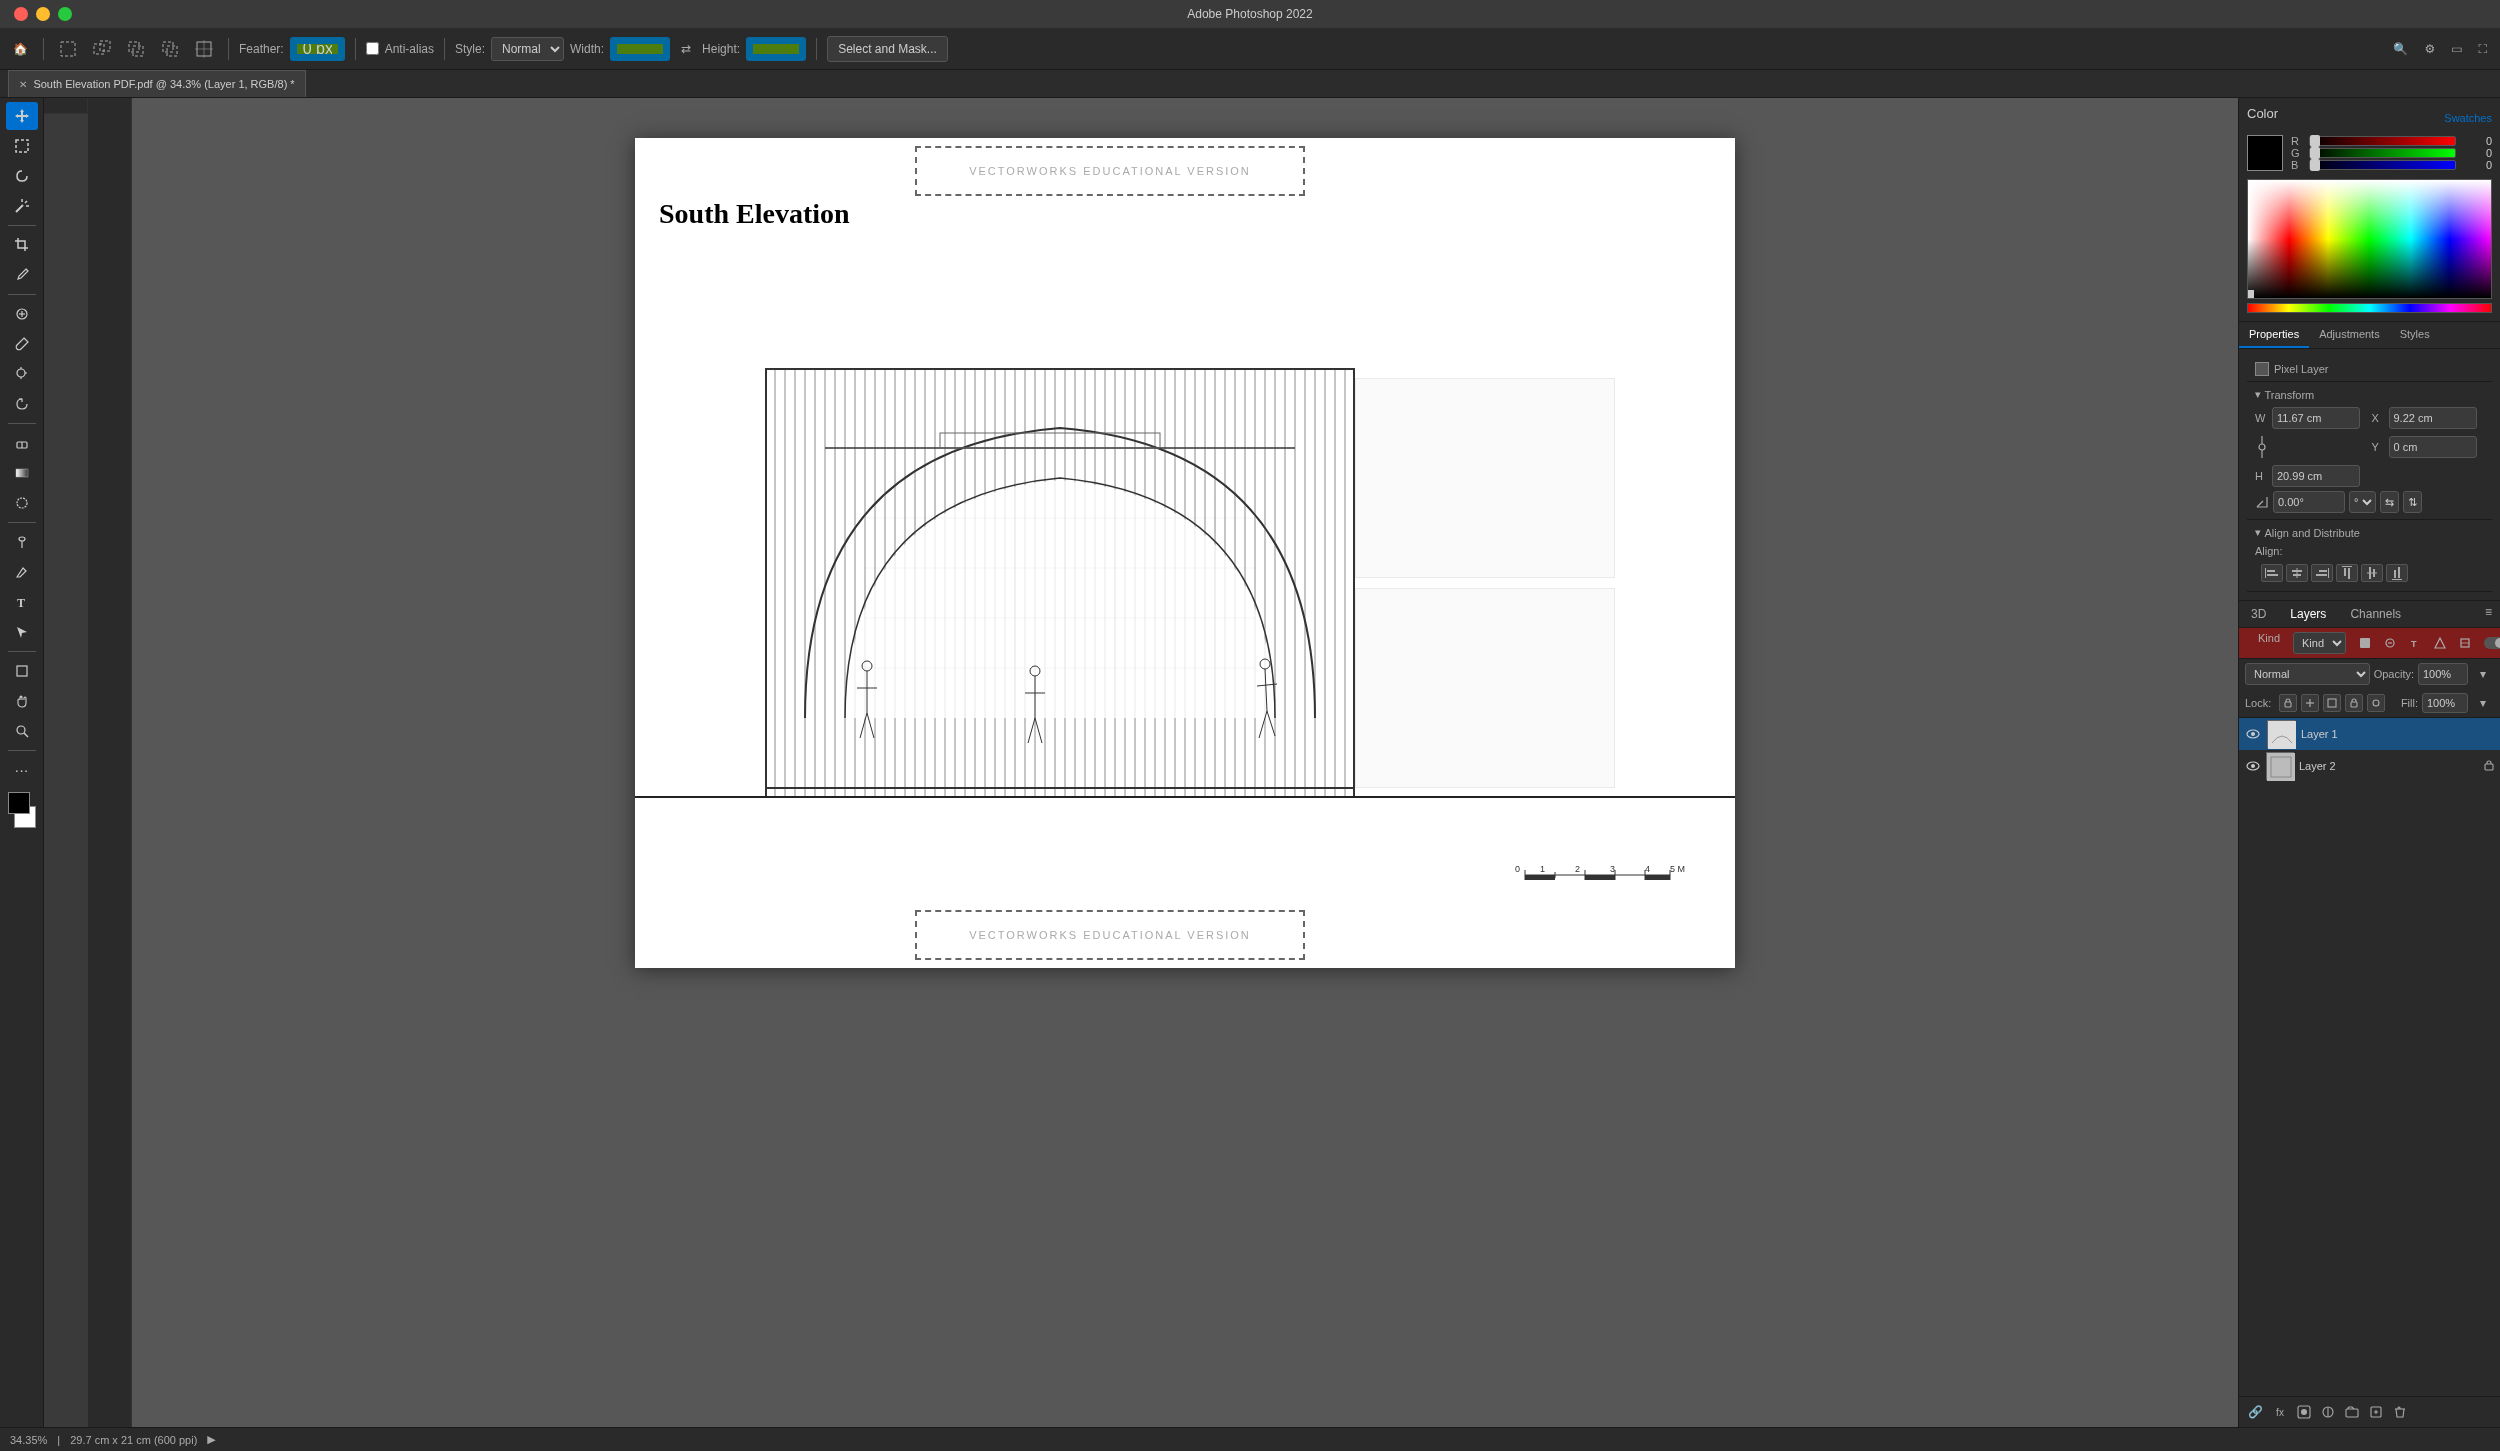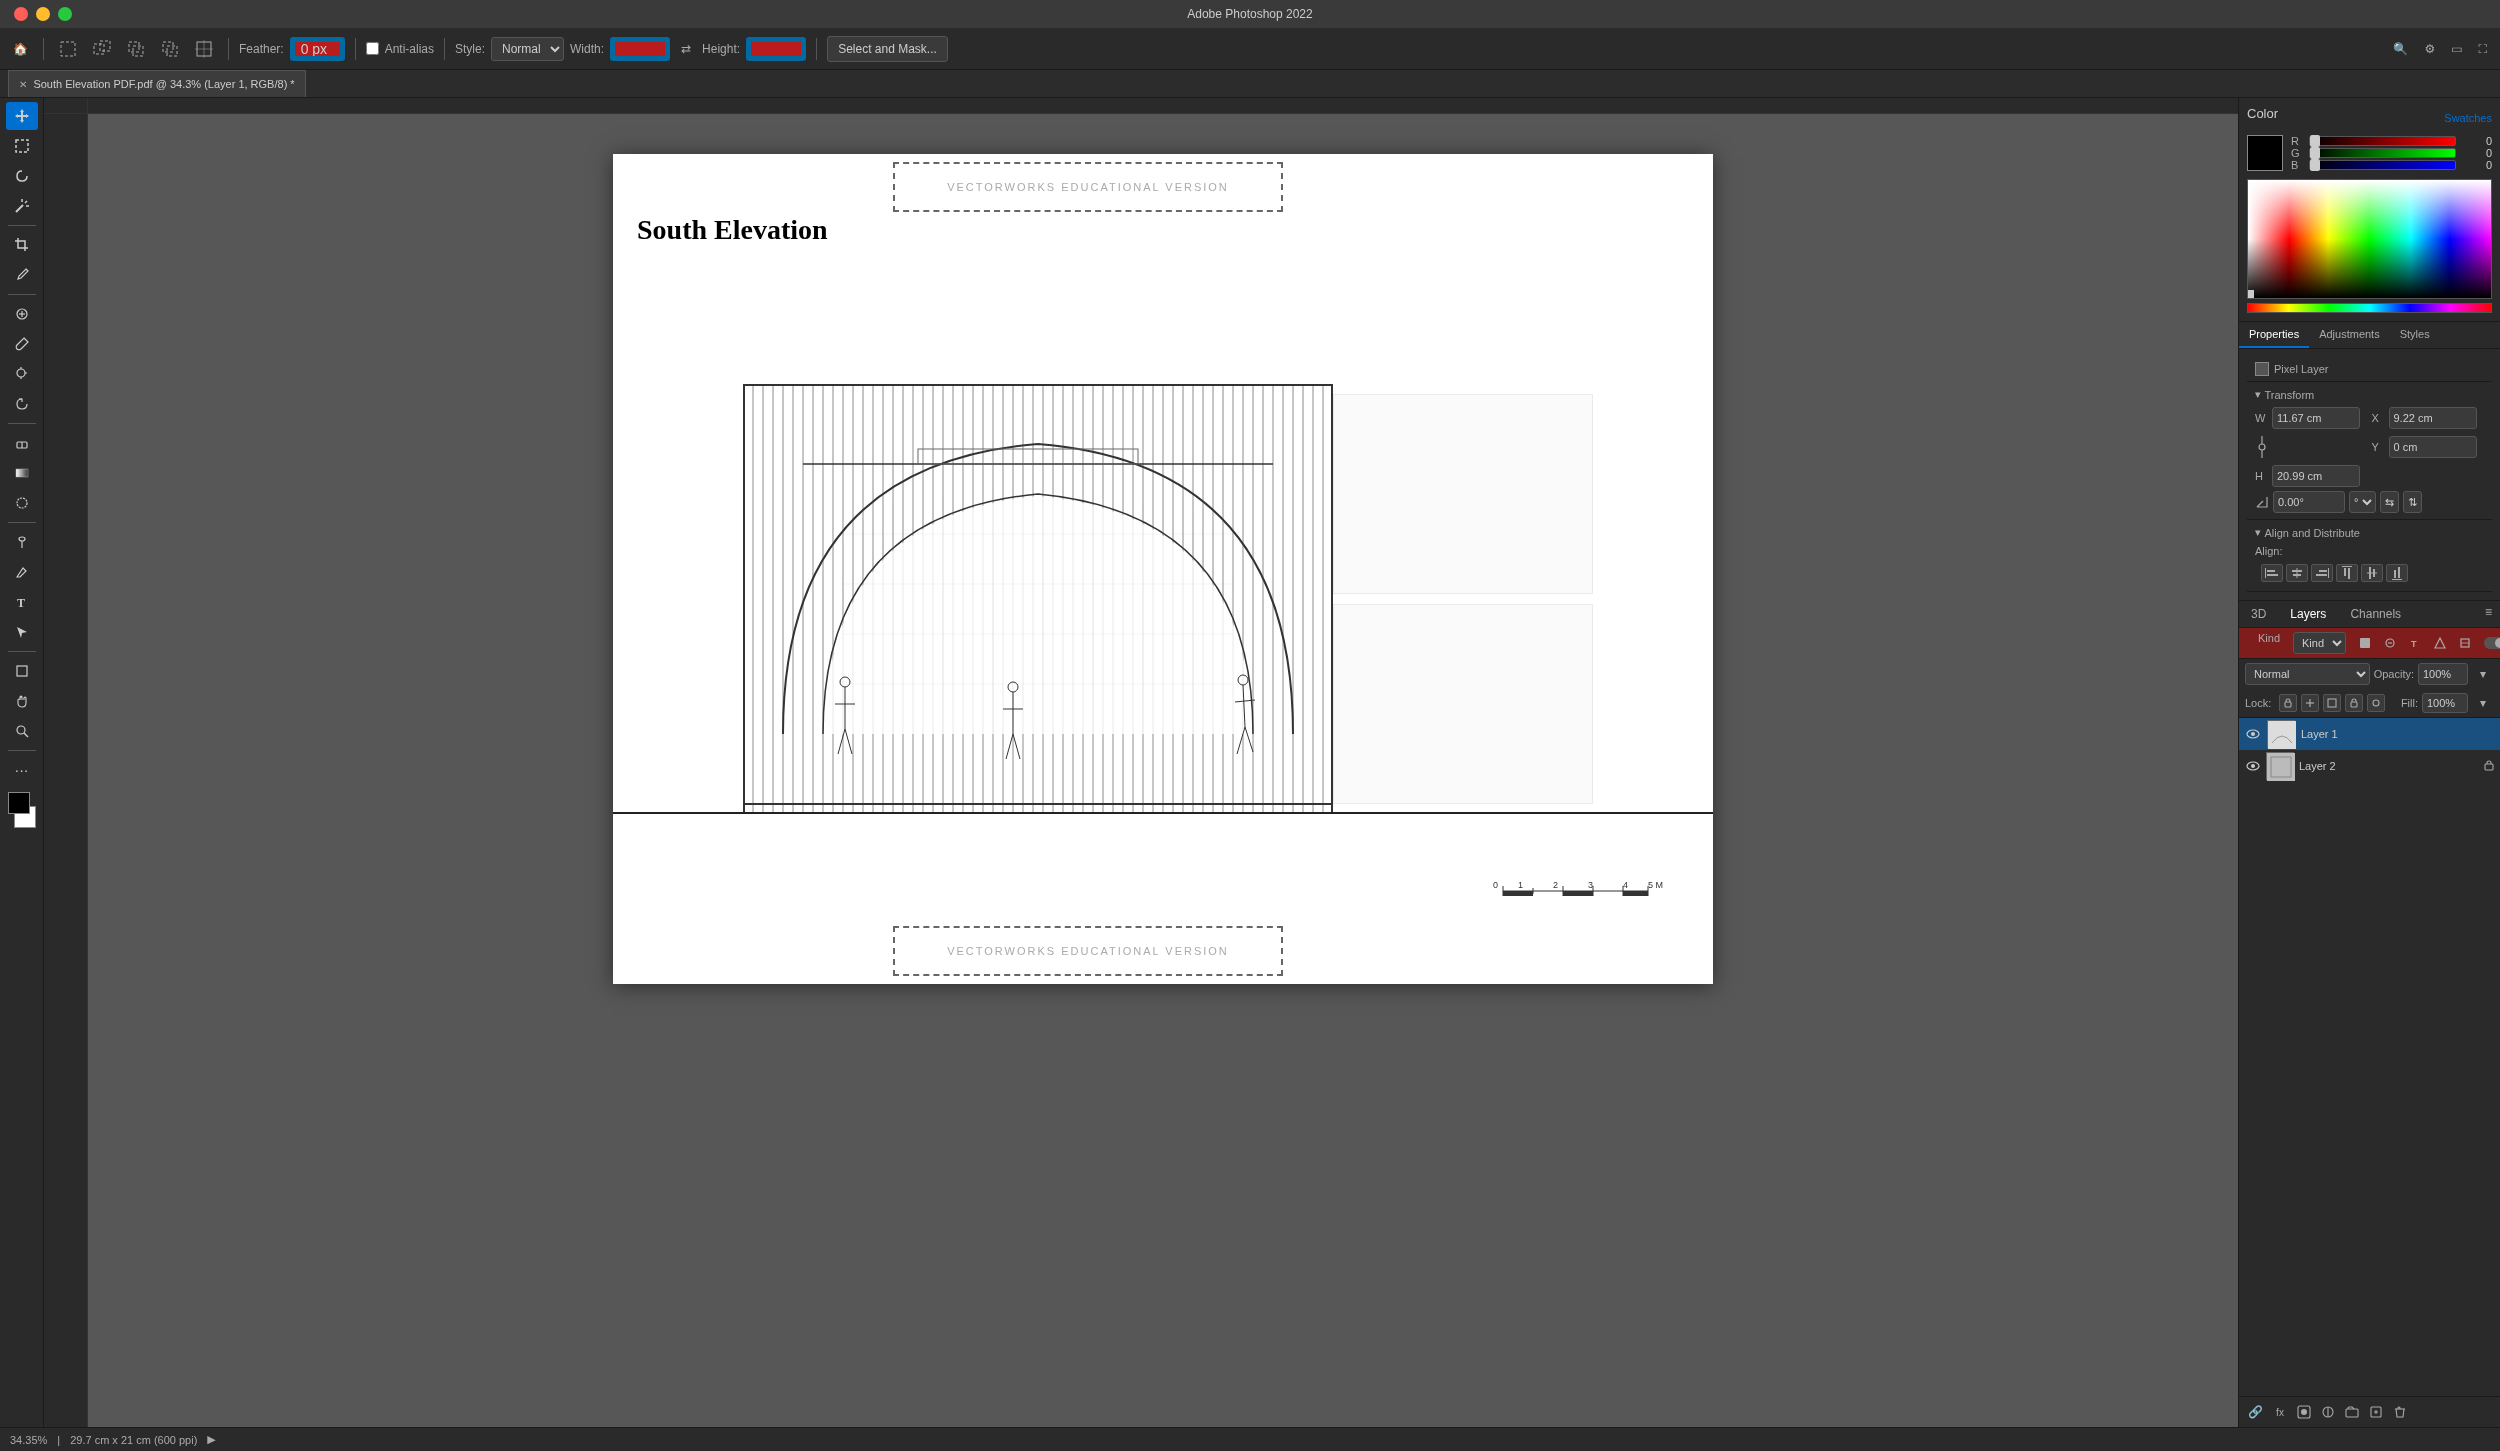--- a/index.html
+++ b/index.html
@@ -25,22 +25,22 @@
     .toolbar-btn {
       background: none; border: none; color: #aaa; cursor: pointer;
       padding: 3px 5px; border-radius: 3px; font-size: 12px; display: flex; align-items: center;
     }
     .toolbar-separator { width: 1px; height: 22px; background: #555; margin: 0 4px; }
     .toolbar-select {
       background: #3a3a3a; border: 1px solid #555; color: #ccc; padding: 2px 6px;
       border-radius: 3px; font-size: 12px; height: 24px;
     }
     .toolbar-input {
-      background: #b91c1c; border: 5px solid #0369a1; color: #ccc; padding: 2px 6px;
-      border-radius: 3px; font-size: 14px; height: 24px; width: 60px;
+      background: #4d7c0f; border: 7px solid #0369a1; color: #ccc; padding: 2px 6px;
+      border-radius: 3px; font-size: 16px; height: 24px; width: 60px;
     }
     .toolbar-label { color: #aaa; font-size: 12px; }
     .toolbar-mask-btn {
       background: #3a3a3a; border: 1px solid #555; color: #ccc; padding: 3px 10px;
       border-radius: 3px; font-size: 12px; cursor: pointer; height: 26px;
     }
 
     
     #tabbar {
       width: 100%; height: 28px; background: #2c2c2c; border-bottom: 1px solid #1a1a1a;
@@ -409,21 +409,21 @@
     </button>
     <div class="tool-separator"></div>
     <button class="tool-btn">···</button>
 
     <div style="margin-top:6px; position:relative; width:36px; height:36px;">
       <div style="width:22px;height:22px;background:#fff;border:1px solid #888;position:absolute;bottom:0;right:4px;"></div>
       <div style="width:22px;height:22px;background:#000;border:1px solid #888;position:absolute;top:0;left:4px;"></div>
     </div>
   </div>
 
-  <div style="flex:1; display:flex; flex-direction:column; position:relative; overflow:hidden;justify-content:center;">
+  <div style="flex:1; display:flex; flex-direction:row; position:relative; overflow:hidden;justify-content:center;">
 
     <div style="display:flex; height:16px; flex-shrink:0;">
       <div style="width:44px; height:16px; background:#2a2a2a; border-right:1px solid #333; border-bottom:1px solid #333; flex-shrink:0;"></div>
 
       <div style="flex:1; height:16px; background:#2a2a2a; border-bottom:1px solid #333; overflow:hidden; position:relative;">
         <svg width="100%" height="16" style="position:absolute;">
           
           
         </svg>
         <div style="position:absolute;top:0;left:0;right:0;bottom:0;display:flex;align-items:flex-end;">

